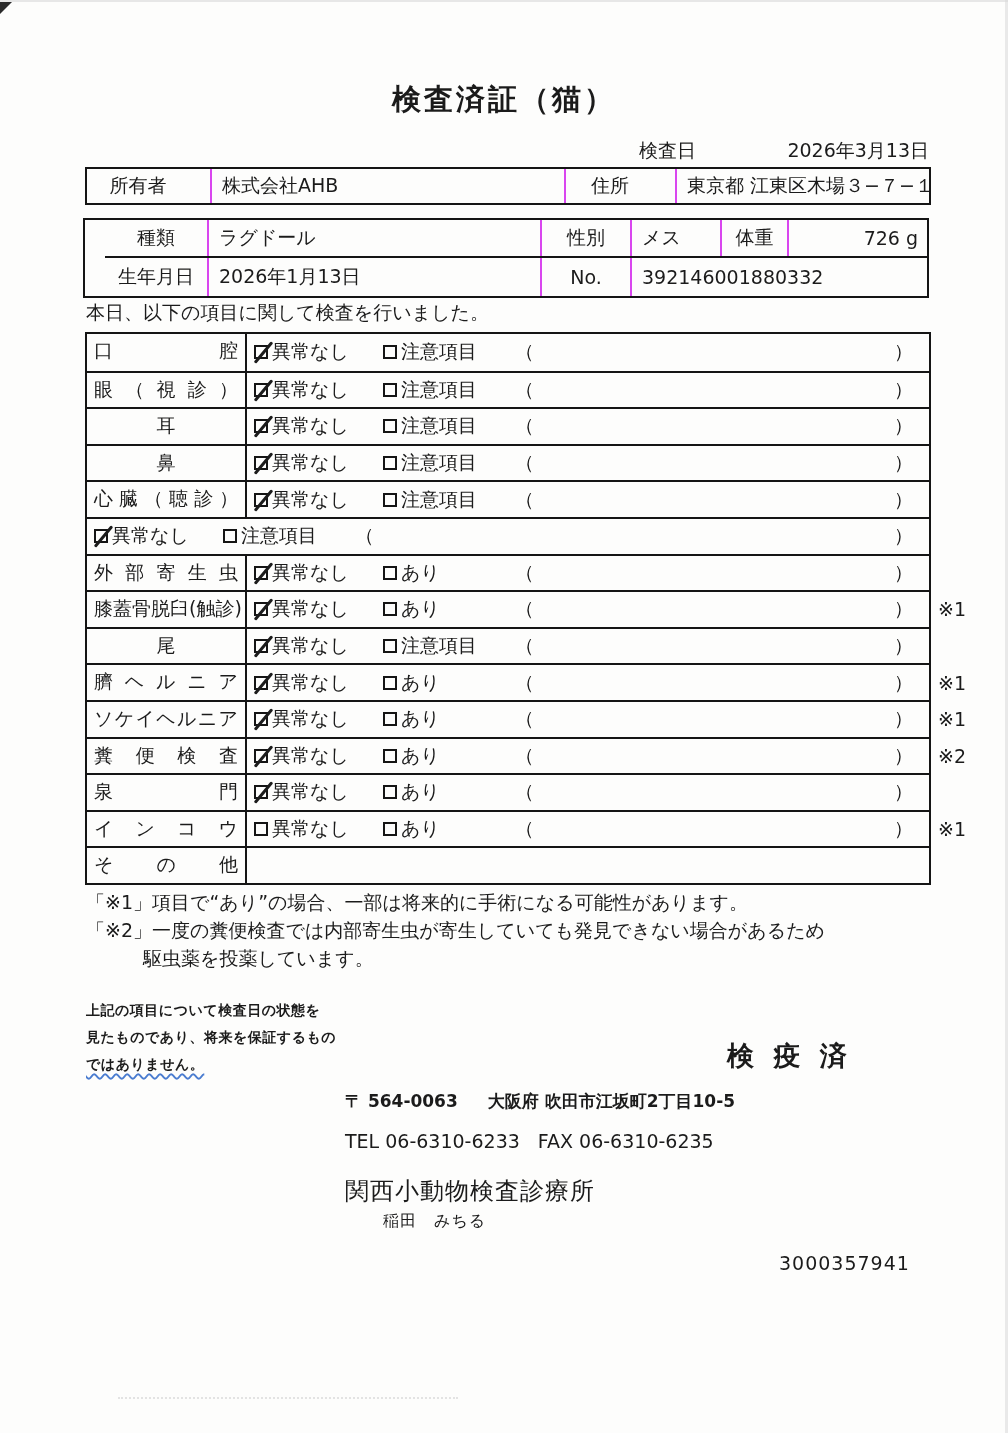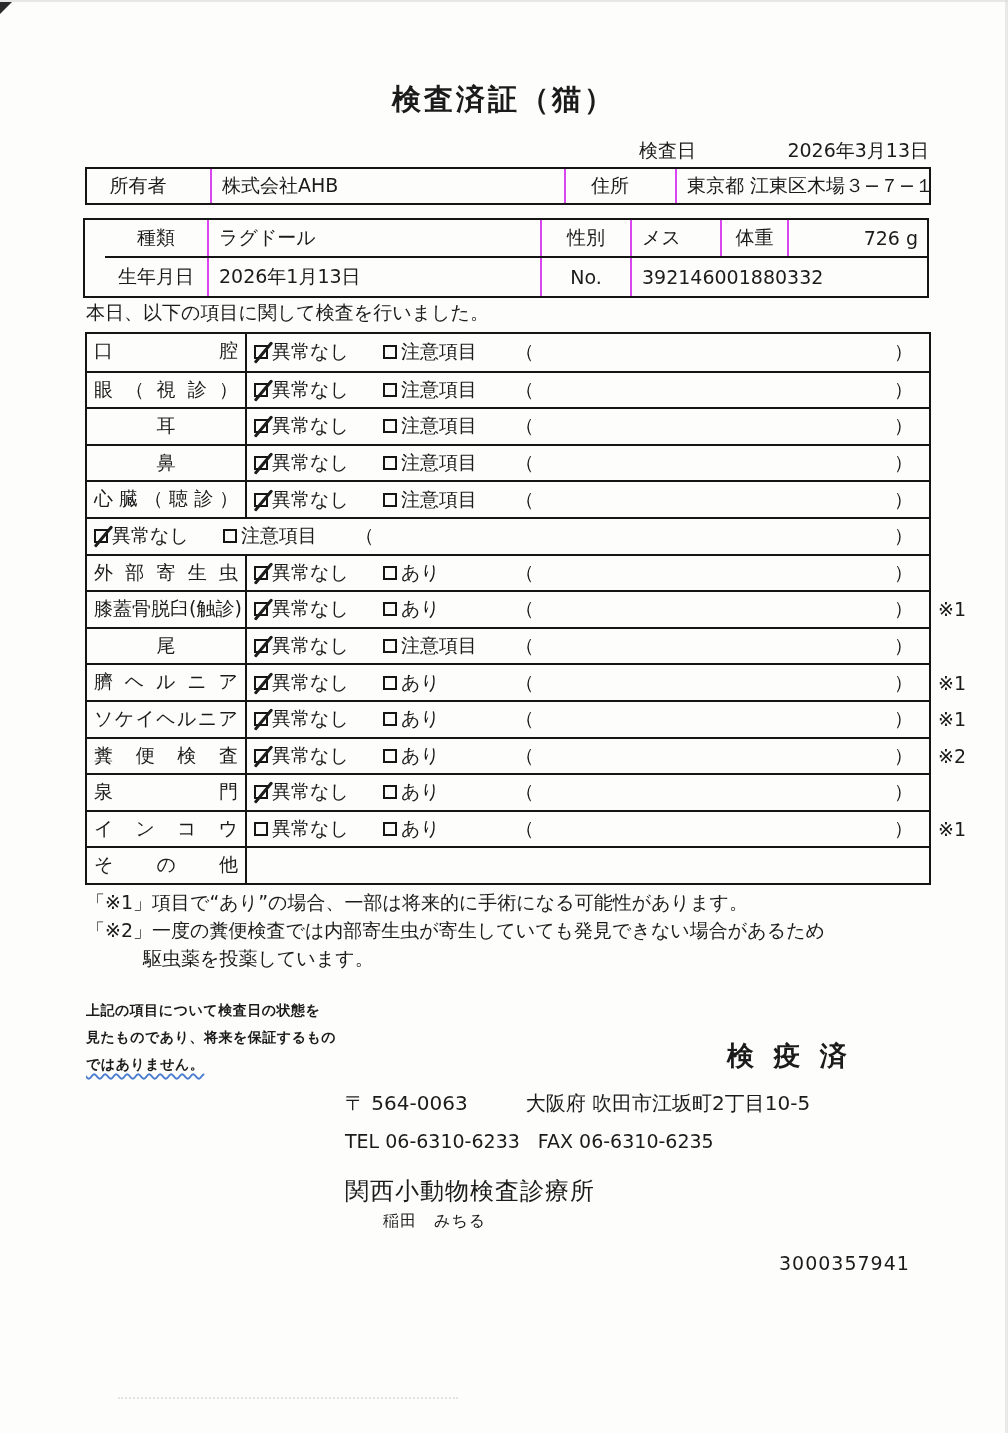--- a/index.html
+++ b/index.html
@@ -58,21 +58,21 @@
   .notes { position:absolute; left:86px; top:888px; font-size:19px; line-height:28px; }
   .notes .indent { padding-left:57px; }
 
   .disclaimer { position:absolute; left:86px; top:997px; font-size:14px; font-weight:700;
     line-height:27px; letter-spacing:.5px; }
   .wavy { text-decoration:underline; text-decoration-style:wavy; text-decoration-color:#4a7cd0;
     text-decoration-thickness:2px; text-underline-offset:4px; }
 
   .stamp { position:absolute; left:727px; top:1038px; font-size:27px; font-weight:700; letter-spacing:5px; }
 
-  .addr-line { position:absolute; left:345px; top:1090px; font-size:20px; display:flex; gap:58px; white-space:nowrap; }
+  .addr-line { position:absolute; left:345px; top:1090px; font-size:17px; display:flex; gap:30px; white-space:nowrap;font-weight:bold; }
   .tel-line { position:absolute; left:345px; top:1130px; font-size:19px; display:flex; gap:18px; white-space:nowrap; }
   .clinic-name { position:absolute; left:345px; top:1175px; font-size:24px; letter-spacing:1px; }
   .vet-name { position:absolute; left:383px; top:1211px; font-size:16px; letter-spacing:1px; }
   .doc-number { position:absolute; left:779px; top:1252px; font-size:19px; letter-spacing:1px; }
 </style>
 </head>
 <body>
 
 <div class="page">
 

